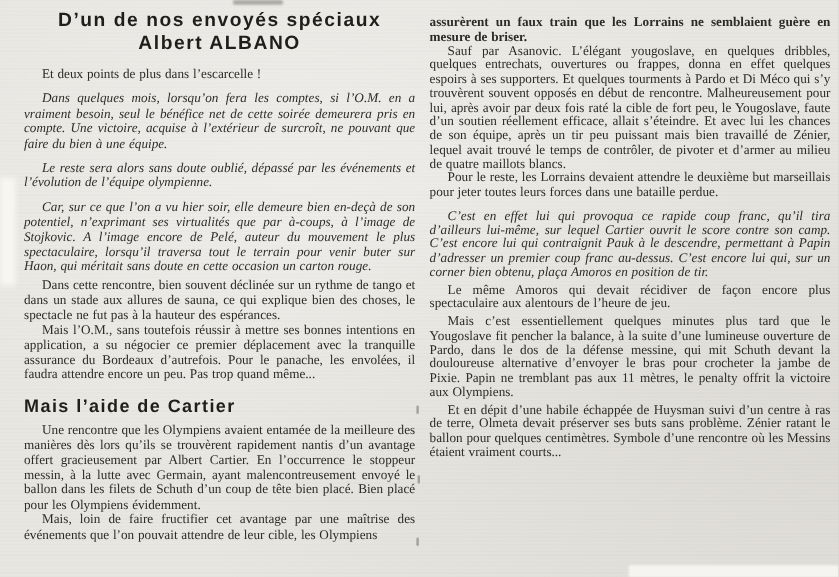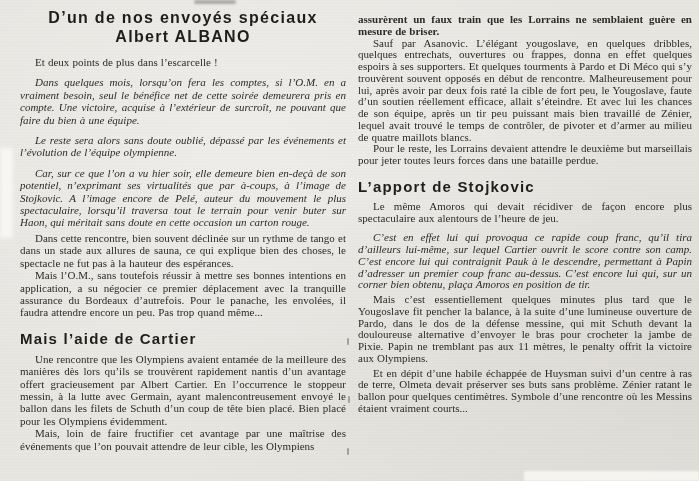--- a/index.html
+++ b/index.html
@@ -96,20 +96,19 @@
     <p class="body">Mais l’O.M., sans toutefois réussir à mettre ses bonnes intentions en application, a su négocier ce premier déplacement avec la tranquille assurance du Bordeaux d’autrefois. Pour le panache, les envolées, il faudra attendre encore un peu. Pas trop quand même...</p>
     <h2 class="subhead">Mais l’aide de Cartier</h2>
     <p class="body">Une rencontre que les Olympiens avaient entamée de la meilleure des manières dès lors qu’ils se trouvèrent rapidement nantis d’un avantage offert gracieusement par Albert Cartier. En l’occurrence le stoppeur messin, à la lutte avec Germain, ayant malencontreusement envoyé le ballon dans les filets de Schuth d’un coup de tête bien placé. Bien placé pour les Olympiens évidemment.</p>
     <p class="body">Mais, loin de faire fructifier cet avantage par une maîtrise des événements que l’on pouvait attendre de leur cible, les Olympiens</p>
   </div>
 
   <div class="col col-right">
     <p class="body no-indent">assurèrent un faux train que les Lorrains ne semblaient guère en mesure de briser.</p>
     <p class="body">Sauf par Asanovic. L’élégant yougoslave, en quelques dribbles, quelques entrechats, ouvertures ou frappes, donna en effet quelques espoirs à ses supporters. Et quelques tourments à Pardo et Di Méco qui s’y trouvèrent souvent opposés en début de rencontre. Malheureusement pour lui, après avoir par deux fois raté la cible de fort peu, le Yougoslave, faute d’un soutien réellement efficace, allait s’éteindre. Et avec lui les chances de son équipe, après un tir peu puissant mais bien travaillé de Zénier, lequel avait trouvé le temps de contrôler, de pivoter et d’armer au milieu de quatre maillots blancs.</p>
     <p class="body">Pour le reste, les Lorrains devaient attendre le deuxième but marseillais pour jeter toutes leurs forces dans une bataille perdue.</p>
-    <h2 class="subhead">L’apport de Stojkovic</h2>
+    <p class="body gap">C’est en effet lui qui provoqua ce rapide coup franc, qu’il tira d’ailleurs lui-même, sur lequel Cartier ouvrit le score contre son camp. C’est encore lui qui contraignit Pauk à le descendre, permettant à Papin d’adresser un premier coup franc au-dessus. C’est encore lui qui, sur un corner bien obtenu, plaça Amoros en position de tir.</p>
     <p class="body gap-sm">Le même Amoros qui devait récidiver de façon encore plus spectaculaire aux alentours de l’heure de jeu.</p>
-    <p class="body gap">C’est en effet lui qui provoqua ce rapide coup franc, qu’il tira d’ailleurs lui-même, sur lequel Cartier ouvrit le score contre son camp. C’est encore lui qui contraignit Pauk à le descendre, permettant à Papin d’adresser un premier coup franc au-dessus. C’est encore lui qui, sur un corner bien obtenu, plaça Amoros en position de tir.</p>
     <p class="body gap-sm">Mais c’est essentiellement quelques minutes plus tard que le Yougoslave fit pencher la balance, à la suite d’une lumineuse ouverture de Pardo, dans le dos de la défense messine, qui mit Schuth devant la douloureuse alternative d’envoyer le bras pour crocheter la jambe de Pixie. Papin ne tremblant pas aux 11 mètres, le penalty offrit la victoire aux Olympiens.</p>
     <p class="body gap-sm">Et en dépit d’une habile échappée de Huysman suivi d’un centre à ras de terre, Olmeta devait préserver ses buts sans problème. Zénier ratant le ballon pour quelques centimètres. Symbole d’une rencontre où les Messins étaient vraiment courts...</p>
   </div>
 
 </div>
 
 </body></html>

